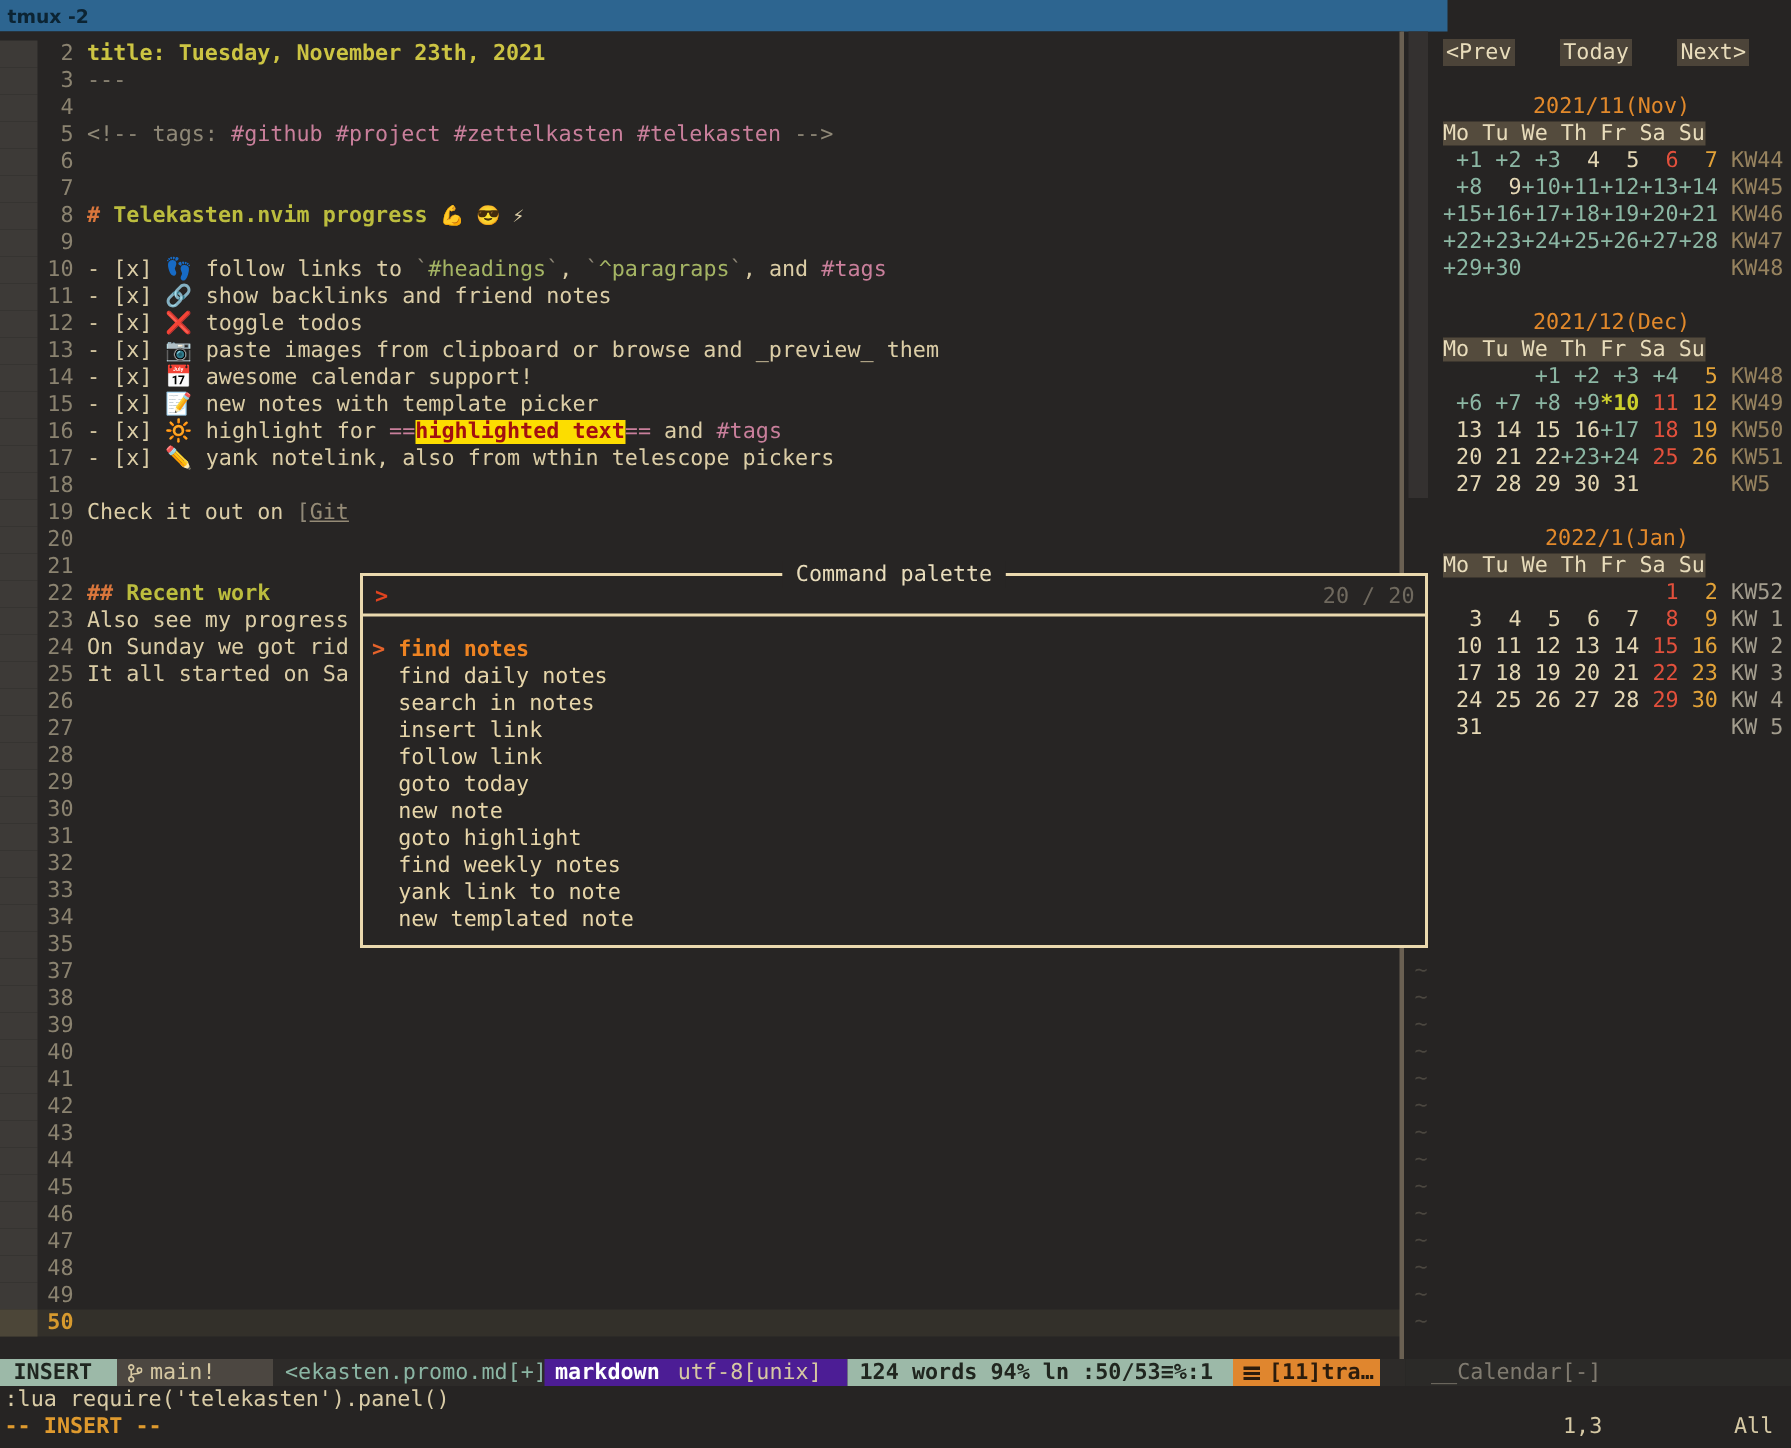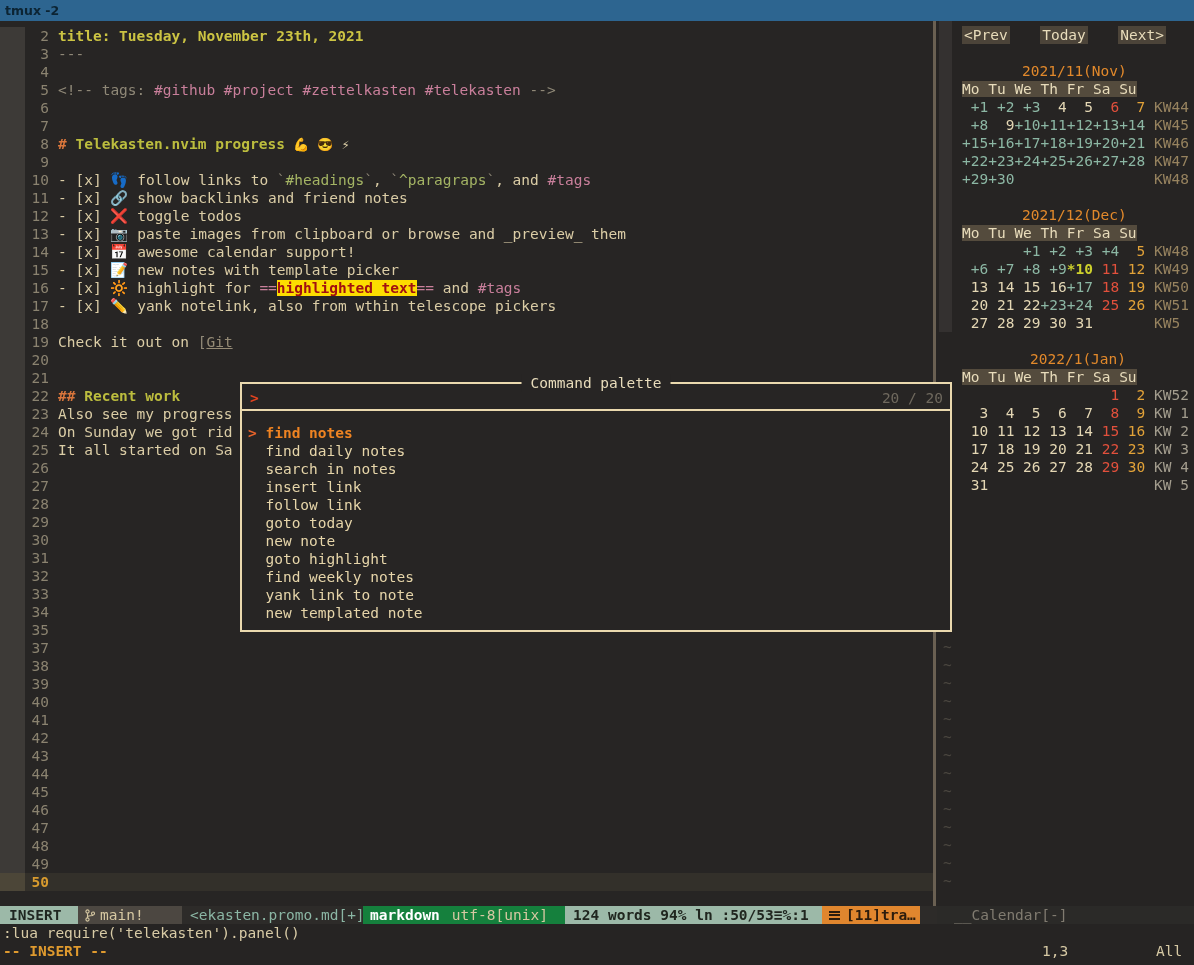--- a/index.html
+++ b/index.html
@@ -1,21 +1,21 @@
 <!DOCTYPE html>
 <html><head>
 <meta charset="utf-8">
 <style>
   * { margin:0; padding:0; box-sizing:border-box; }
   html,body { width:1194px; height:965px; overflow:hidden; background:#262423; }
   body { font-family:"DejaVu Sans Mono","Liberation Mono",monospace; font-size:14.5px; line-height:18px; color:#dbcda6; }
   .screen { position:relative; width:1194px; height:965px; }
 
   
-  .titlebar { position:absolute; left:0; top:0; width:1194px; height:21px; background:#2d6590;
+  .titlebar { position:absolute; left:0; top:0; width:965px; height:21px; background:#2d6590;
               font-family:"DejaVu Sans","Liberation Sans",sans-serif; font-size:12.5px; line-height:21px;
               color:#0c2433; padding-left:5px; font-weight:bold; }
 
   
   .editor { position:absolute; left:0; top:21px; width:934px; height:885px; padding-top:6px; background:#272524; overflow:hidden; }
   .ed-row { display:flex; height:18px; }
   .ed-row.cur { background:#33302a; }
   .sign { width:25px; height:18px; background:#3d3a37; flex:0 0 25px; }
   .ed-row.cur .sign { background:#4c4638; }
   .lnum { width:24px; flex:0 0 24px; text-align:right; color:#8b8370; }
@@ -67,21 +67,21 @@
   .pal-mark { display:inline-block; width:2ch; color:#e5632b; font-weight:bold; }
   .pal-label { color:#e6d5a9; }
   .pal-item.sel .pal-label { color:#ee8322; font-weight:bold; }
 
   
   .statusbar { position:absolute; left:0; top:906px; width:937px; height:18px; background:#2d2b29; display:flex; }
   .sb-seg { height:18px; display:flex; align-items:center; white-space:pre; overflow:hidden; }
   .sb-mode { width:78px; background:#9cb9a8; color:#1f2620; font-weight:bold; padding-left:9px; }
   .sb-git  { width:104px; background:#4c4741; color:#d6c8a2; padding-left:7px; gap:5px; }
   .sb-file { width:181px; color:#8bb6a4; padding-left:8px; }
-  .sb-grey { width:202px; background:#15803d; padding-left:7px; gap:12px; }
+  .sb-grey { width:202px; background:#4c1d95; padding-left:7px; gap:12px; }
   .sb-ft   { color:#ffffff; font-weight:bold; }
   .sb-enc  { color:#d6c8a2; }
   .sb-info { width:257px; background:#9cb9a8; color:#20261f; font-weight:bold; padding-left:8px; }
   .sb-tab  { width:98px; background:#e0862e; color:#2b1c0d; font-weight:bold; padding-left:7px; gap:6px; }
   .menu-icon { display:inline-block; width:11px; height:9px;
                background:linear-gradient(#2b1c0d 0 2px,transparent 2px 3.5px,#2b1c0d 3.5px 5.5px,transparent 5.5px 7px,#2b1c0d 7px 9px); }
   .calstatus { position:absolute; left:937px; top:906px; width:257px; height:18px; background:#2b2a28;
                color:#807b70; padding-left:17px; white-space:pre; }
 
   

